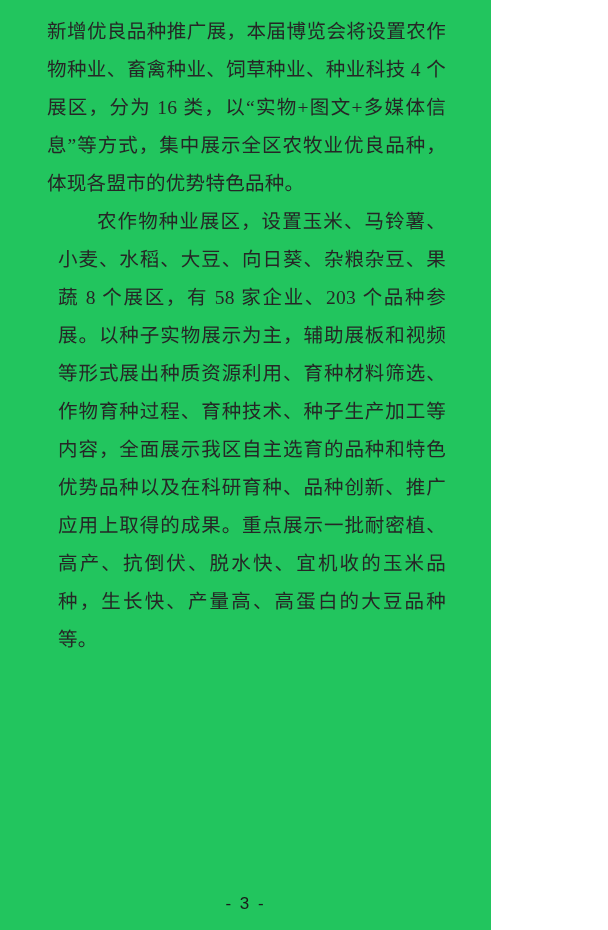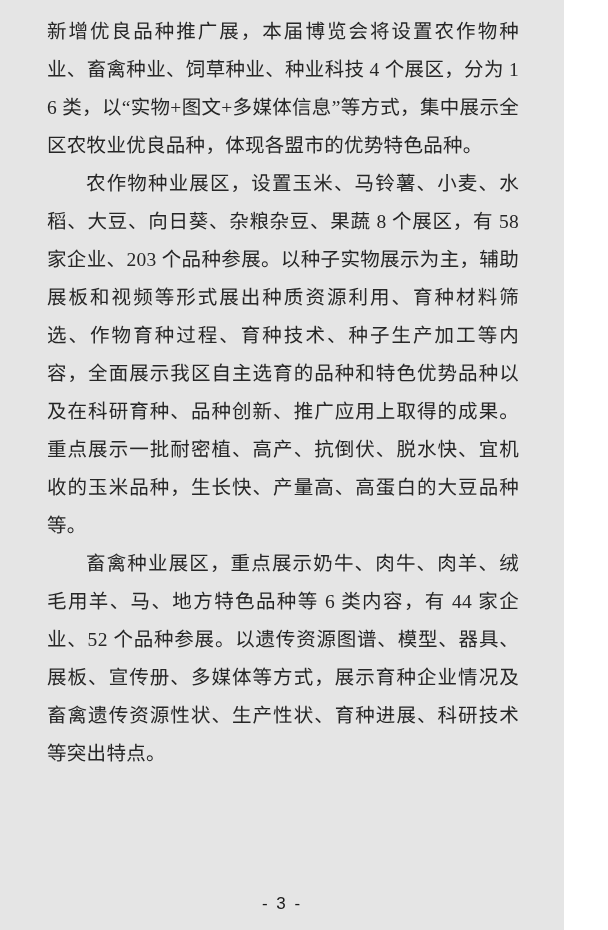--- a/index.html
+++ b/index.html
@@ -2,23 +2,23 @@
 <html lang="zh-CN"><head>
 <meta charset="utf-8">
 <style>
   html, body {
     margin: 0;
     padding: 0;
     background: #ffffff;
   }
   .page {
     position: relative;
-    width: 564px;
+    width: 491px;
     height: 930px;
-    background: #e5e5e5;
+    background: #22c55e;
     overflow: hidden;
     font-family: "Liberation Serif", "DejaVu Serif", serif;
     color: #262626;
     box-sizing: border-box;
   }
   .content {
     position: absolute;
     top: 13px;
     left: 47px;
     right: 45px;
@@ -27,38 +27,38 @@
     margin: 0;
     font-size: 19.5px;
     line-height: 38px;
     text-align: justify;
     text-justify: inter-ideograph;
     letter-spacing: 0.3px;
     word-break: break-all;
   }
   .para.indent {
     text-indent: 2em;
+    margin-left: 11px;
   }
   .footer {
     position: absolute;
     left: 0;
     right: 0;
     bottom: 16px;
     text-align: center;
     font-size: 17px;
     color: #1a1a1a;
     font-family: "Liberation Sans", "DejaVu Sans", sans-serif;
     letter-spacing: 2px;
   }
 </style>
 </head>
 <body>
 
 <div class="page">
   <div class="content" id="paragraph-container">
       <p class="para">新增优良品种推广展，本届博览会将设置农作物种业、畜禽种业、饲草种业、种业科技 4 个展区，分为 16 类，以“实物+图文+多媒体信息”等方式，集中展示全区农牧业优良品种，体现各盟市的优势特色品种。</p>
       <p class="para indent">农作物种业展区，设置玉米、马铃薯、小麦、水稻、大豆、向日葵、杂粮杂豆、果蔬 8 个展区，有 58 家企业、203 个品种参展。以种子实物展示为主，辅助展板和视频等形式展出种质资源利用、育种材料筛选、作物育种过程、育种技术、种子生产加工等内容，全面展示我区自主选育的品种和特色优势品种以及在科研育种、品种创新、推广应用上取得的成果。重点展示一批耐密植、高产、抗倒伏、脱水快、宜机收的玉米品种，生长快、产量高、高蛋白的大豆品种等。</p>
-      <p class="para indent">畜禽种业展区，重点展示奶牛、肉牛、肉羊、绒毛用羊、马、地方特色品种等 6 类内容，有 44 家企业、52 个品种参展。以遗传资源图谱、模型、器具、展板、宣传册、多媒体等方式，展示育种企业情况及畜禽遗传资源性状、生产性状、育种进展、科研技术等突出特点。</p>
     </div>
   <div class="footer">
     <span>- 3 -</span>
   </div>
 </div>
 
 </body></html>

